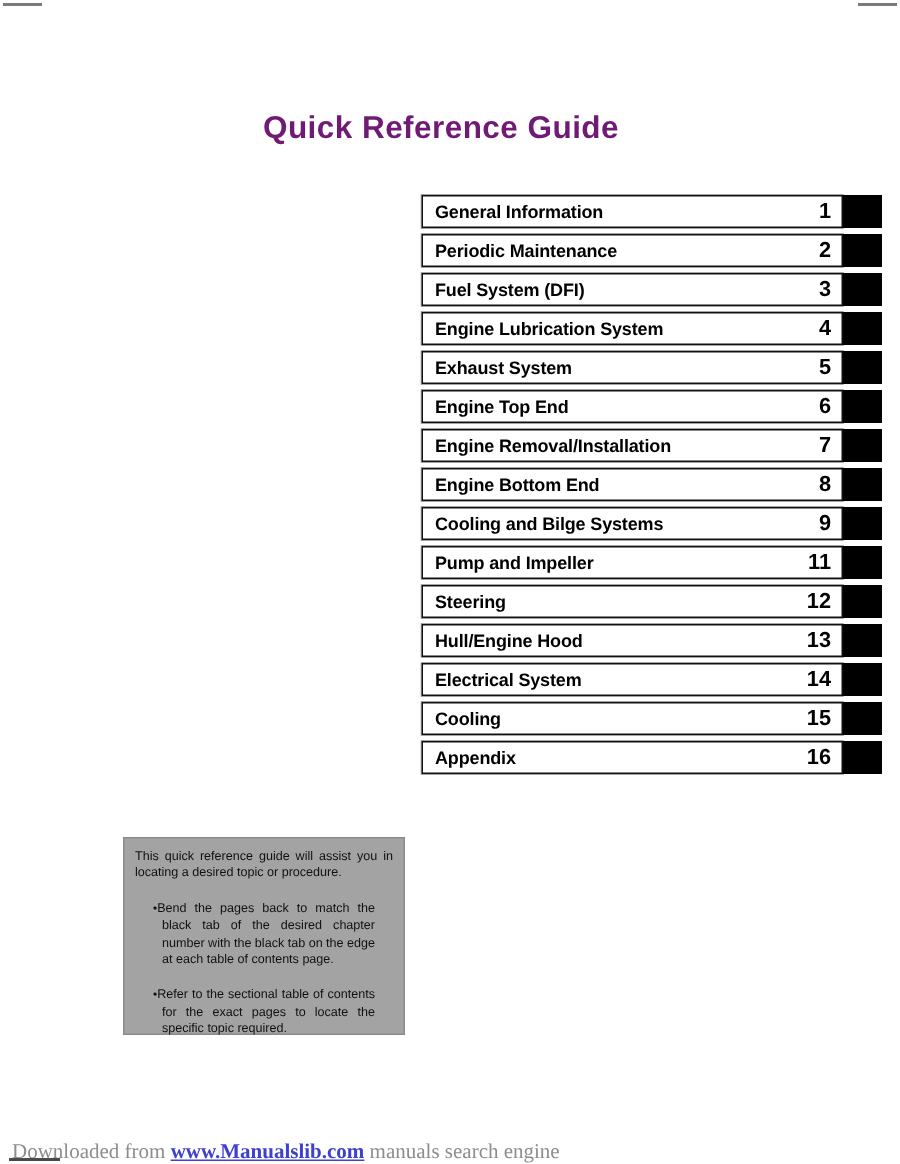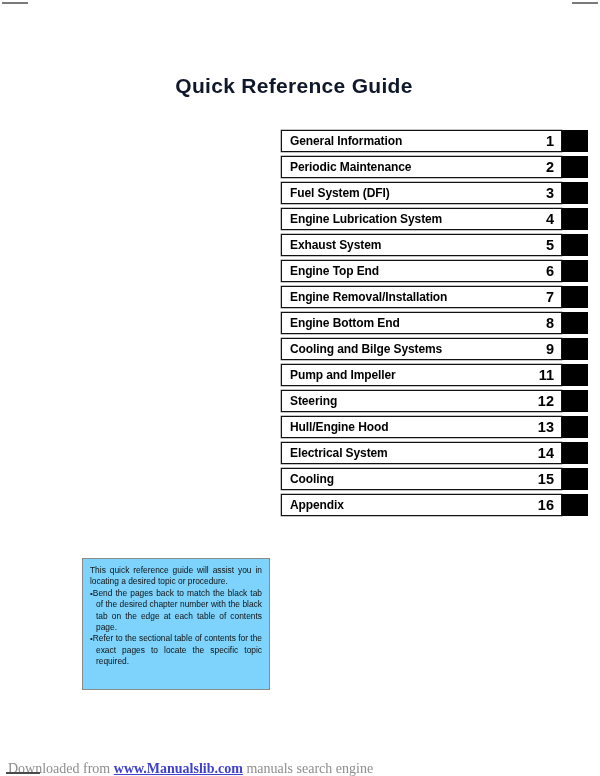--- a/index.html
+++ b/index.html
@@ -31,21 +31,21 @@
     position: absolute;
     top: 60px;
     left: 0;
     width: 504px;
     text-align: center;
     padding-left: 84px;
     box-sizing: border-box;
     font-size: 21px;
     font-weight: bold;
     letter-spacing: 0.3px;
-    color: #0f172a;
+    color: #701a75;
   }
 
   
   .chapter-list {
     position: absolute;
     top: 130px;
     left: 281px;
     width: 307px;
   }
   .chapter-row {
@@ -88,36 +88,36 @@
 
   
   .note-box {
     position: absolute;
     left: 82px;
     top: 558px;
     width: 188px;
     height: 132px;
     box-sizing: border-box;
     border: 1px solid #8a8a8a;
-    background: #7dd3fc;
+    background: #a3a3a3;
     padding: 6px 7px 6px 7px;
   }
   .note-paragraph {
     font-size: 8.4px;
     line-height: 11.4px;
     color: #111;
     text-align: justify;
     margin: 0;
   }
   .note-bullet {
     font-size: 8.4px;
     line-height: 11.4px;
     color: #111;
     text-align: justify;
-    margin: 0;
+    margin: 12px;
     padding-left: 6px;
     text-indent: -6px;
   }
   .note-bullet .bullet-glyph {
     font-size: 8px;
   }
 
   
   .footer {
     position: absolute;

